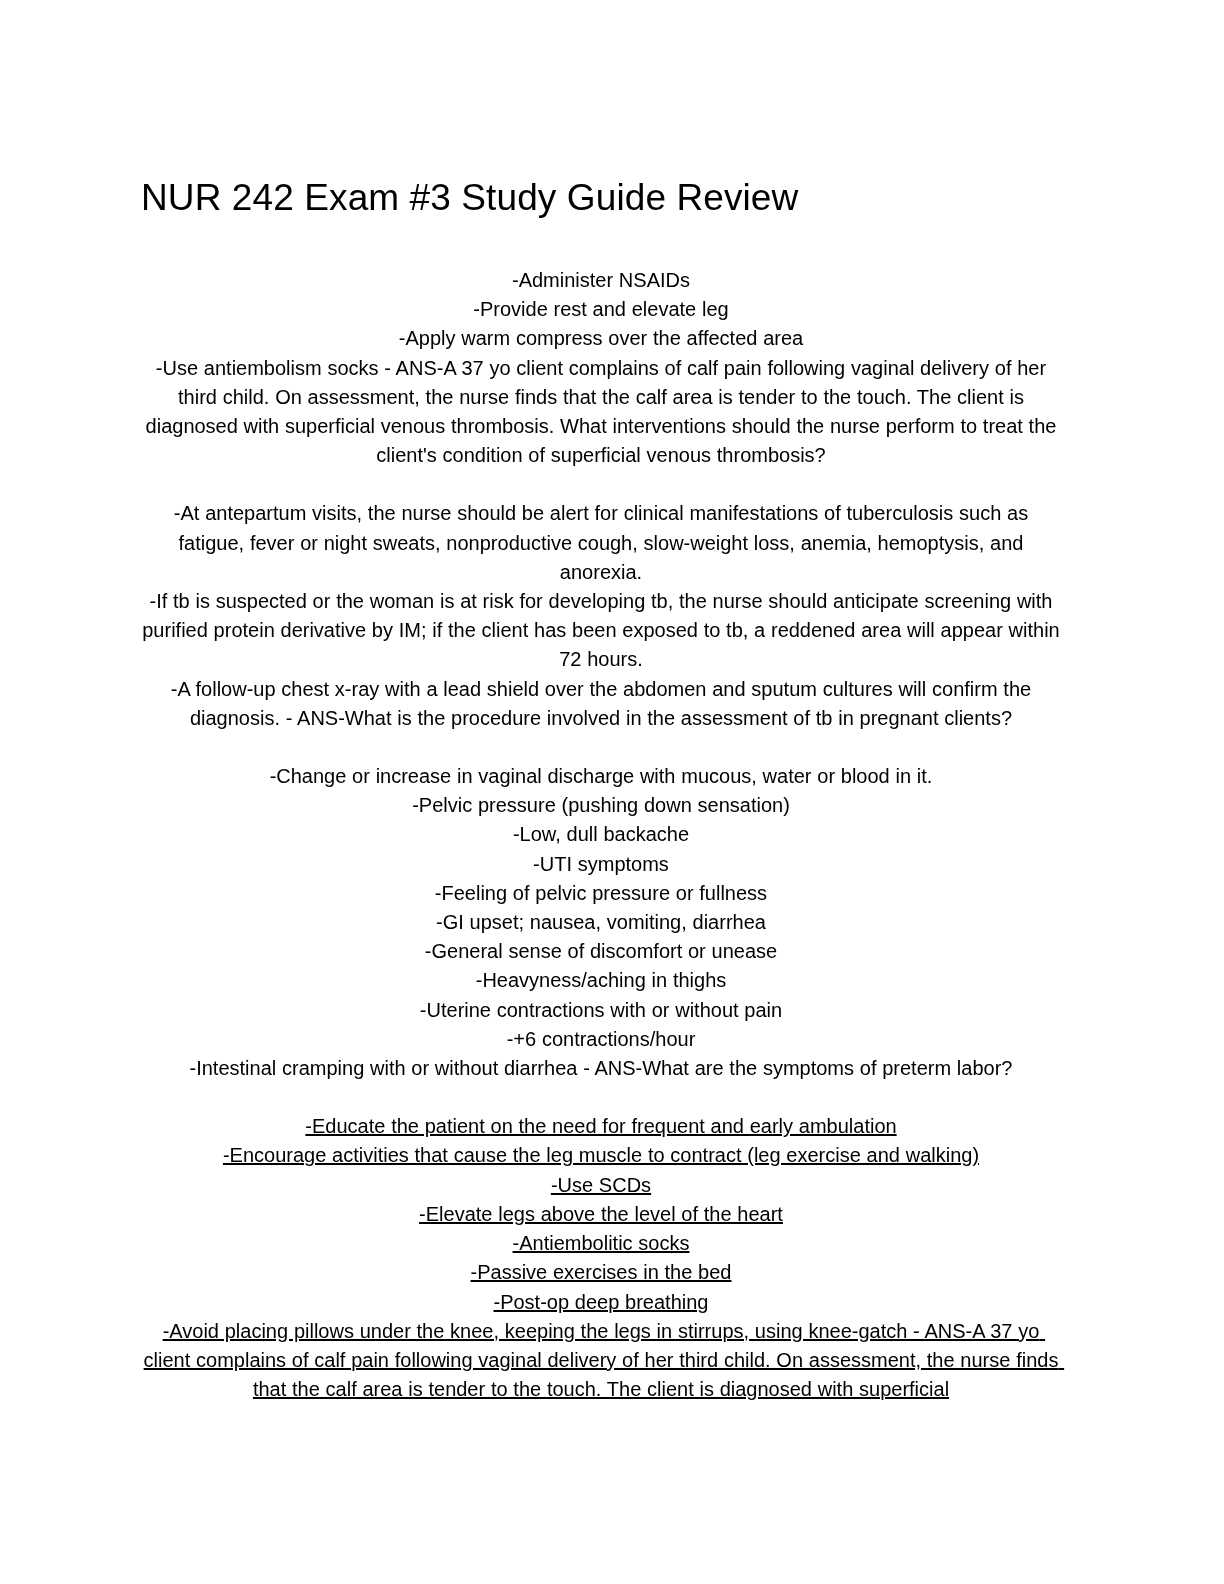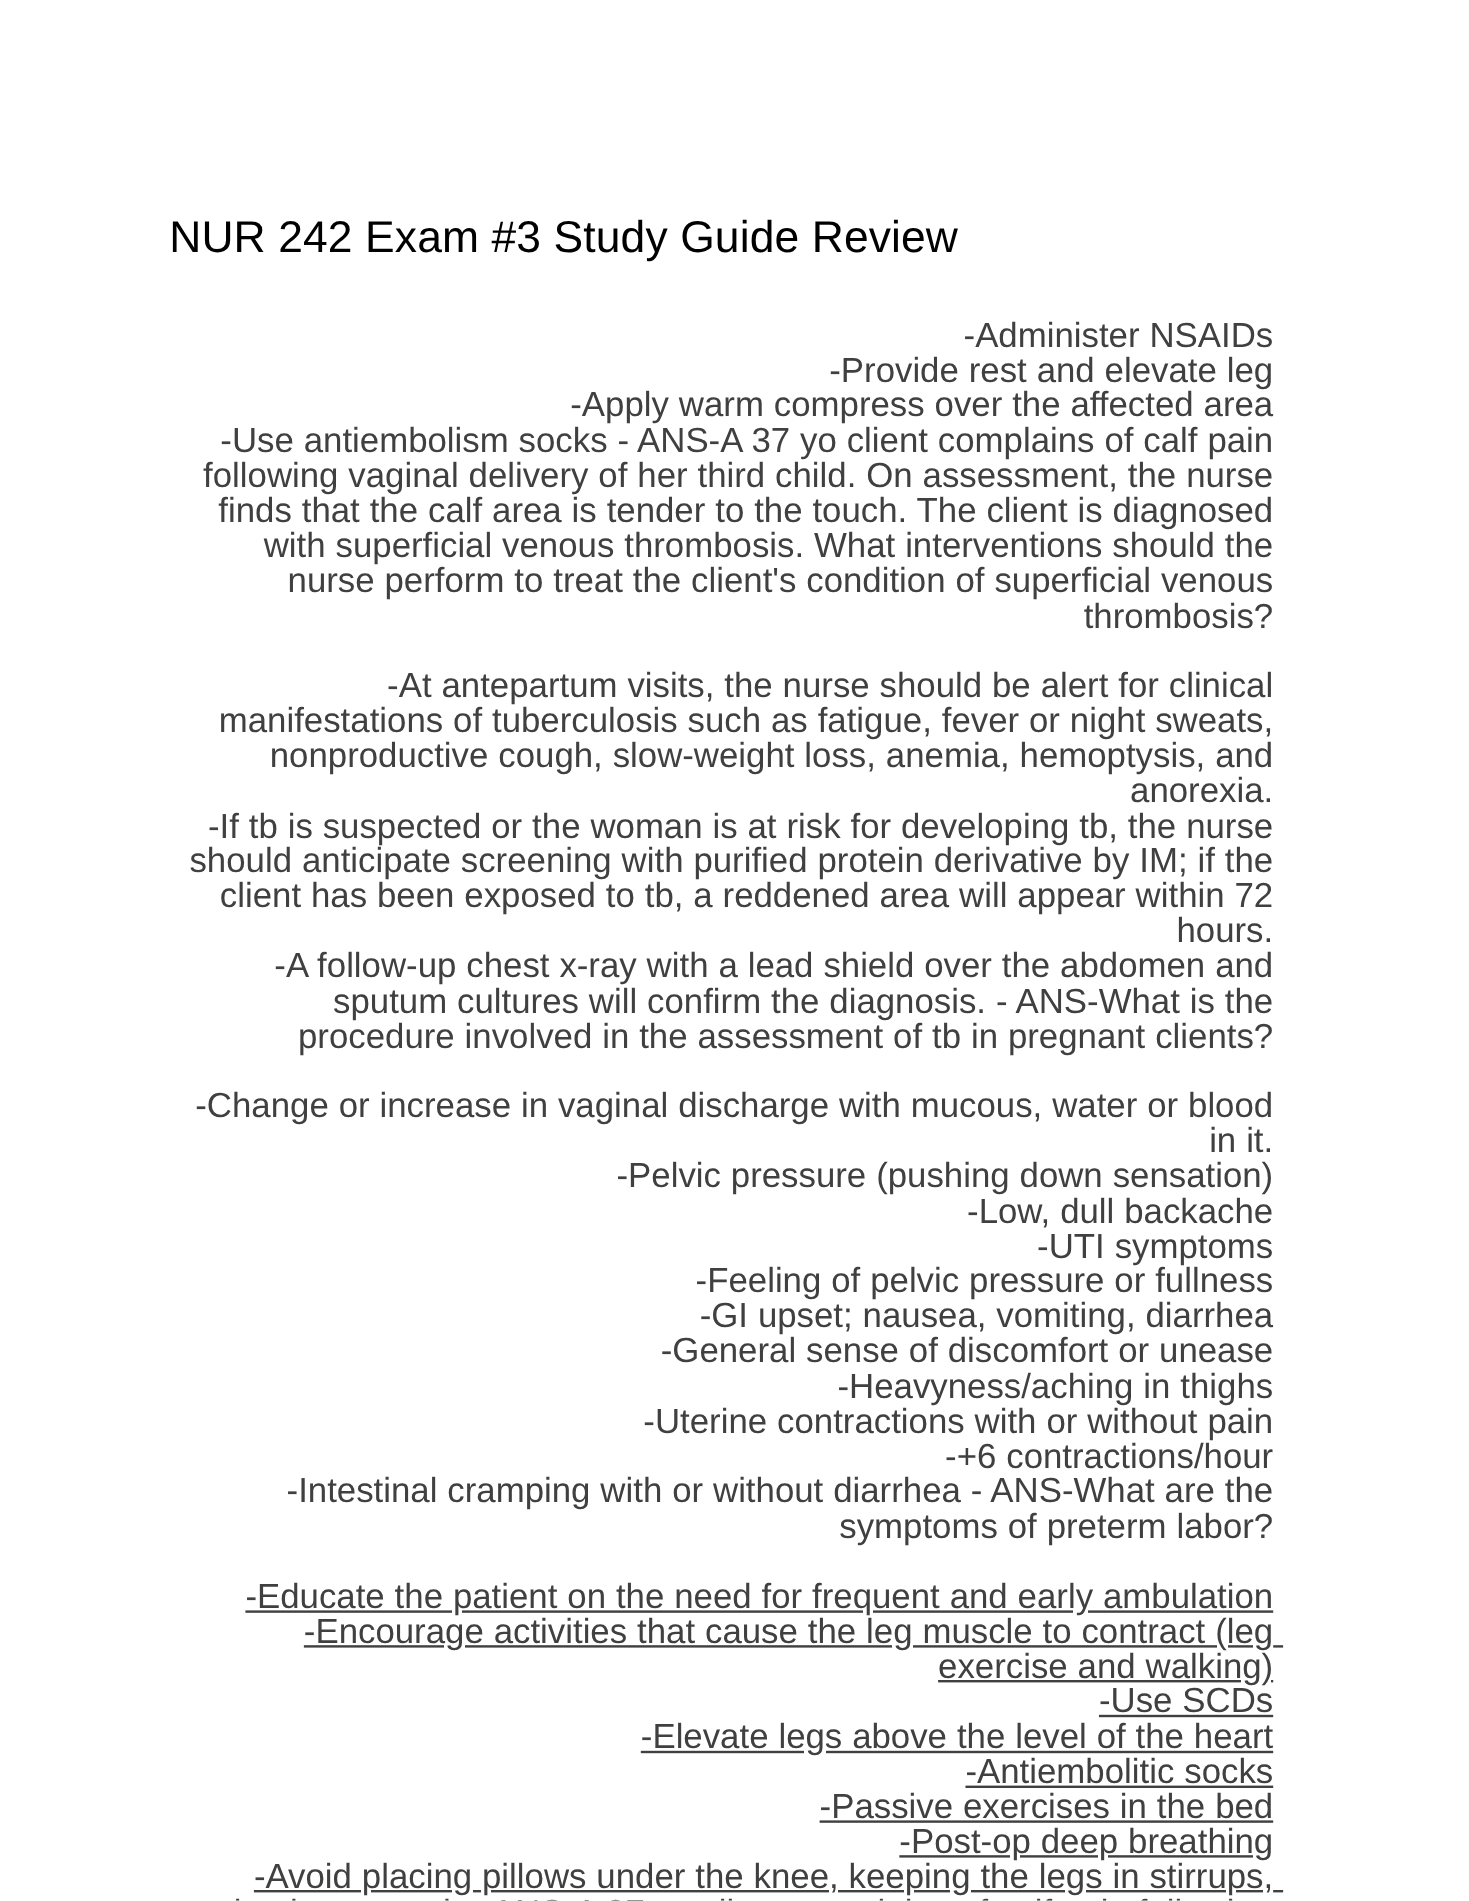--- a/index.html
+++ b/index.html
@@ -34,25 +34,25 @@
     line-height: 44px;
     letter-spacing: 0.1px;
     margin: 0 0 0 0;
     color: #000000;
     white-space: pre;
   }
   .blocks {
     margin-top: 46px;
   }
   .block {
-    font-size: 29px;
+    font-size: 20px;
     line-height: 29.2px;
-    color: #404040;
+    color: #000000;
     margin: 0 0 29px 0;
-    text-align: right;
+    text-align: center;
     white-space: pre-wrap;
     word-spacing: 0.2px;
   }
   .block:last-child {
     margin-bottom: 0;
     text-decoration: underline;
   }
 </style>
 </head>
 <body>

